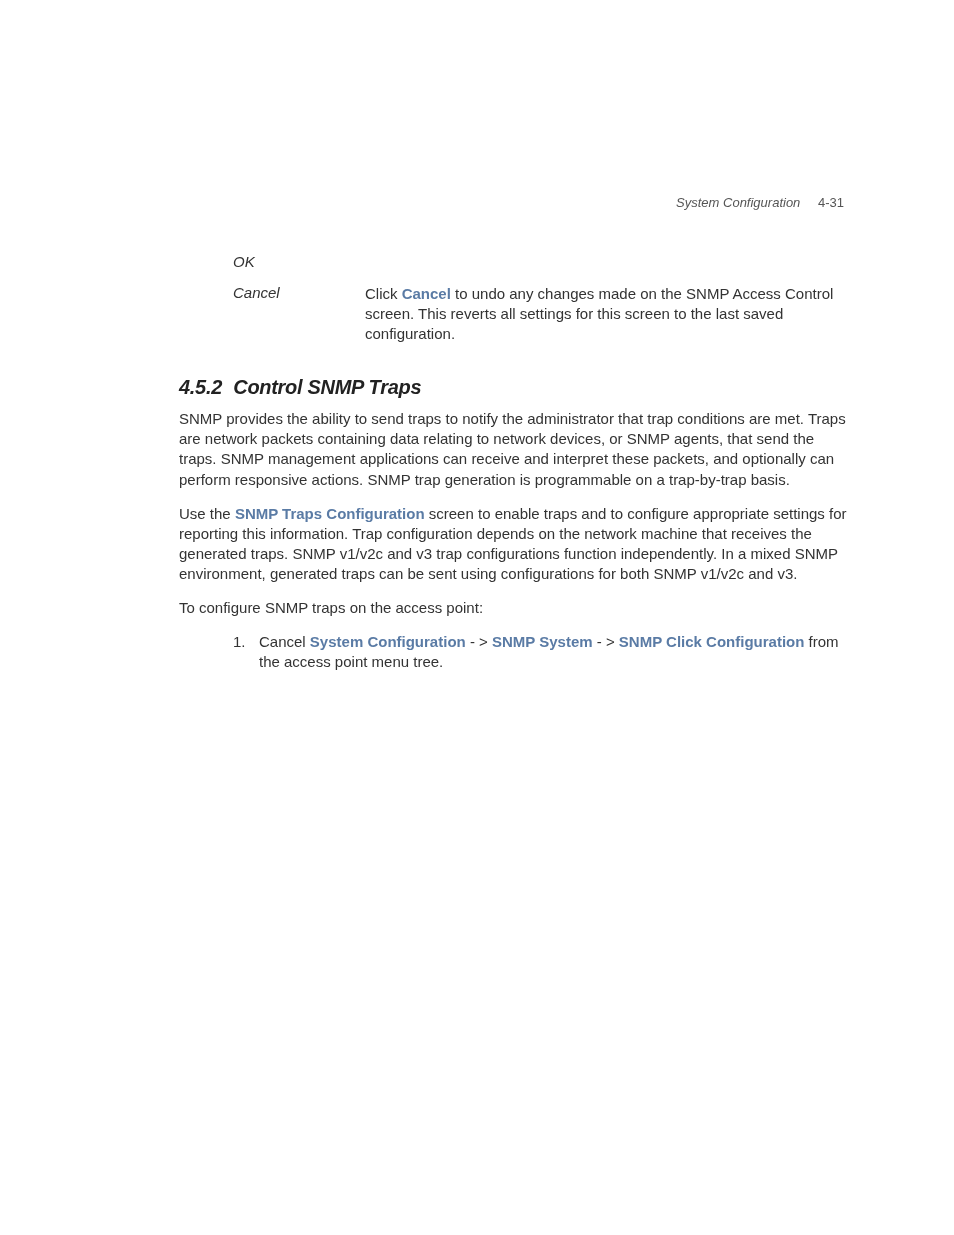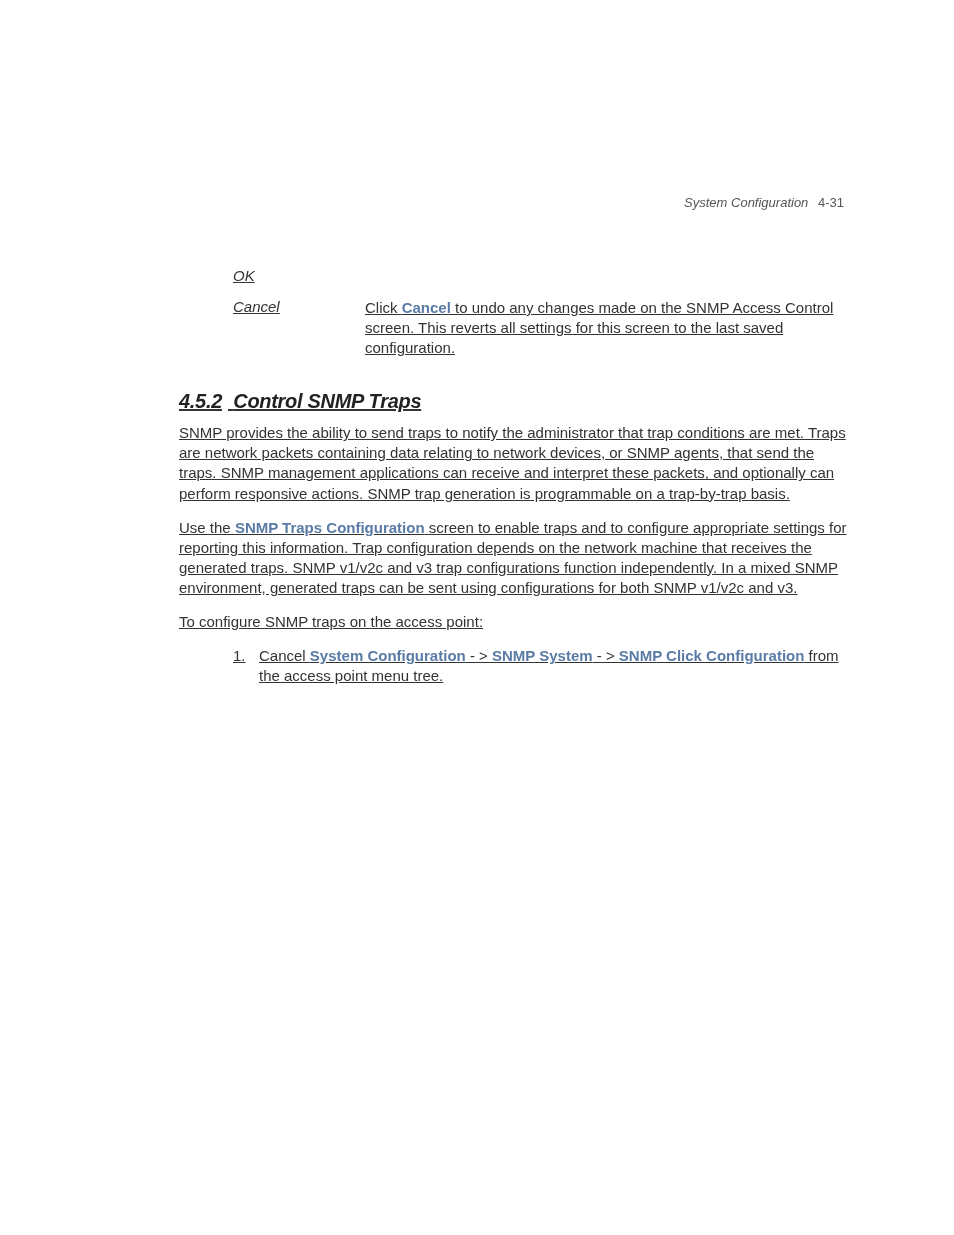--- a/index.html
+++ b/index.html
@@ -19,28 +19,27 @@
       position: absolute;
       top: 195px;
       right: 110px;
       font-size: 13px;
       color: #555555;
     }
     .page-header .section-name {
       font-style: italic;
     }
     .page-header .page-num {
-      margin-left: 6px;
+      margin-left: 14px;
     }
     .content {
       position: absolute;
-      top: 267px;
+      top: 253px;
       left: 179px;
       width: 670px;
-      text-decoration: underline;
     }
     .def-table {
       margin-left: 54px;
       margin-bottom: 32px;
     }
     .def-row {
       display: flex;
       margin-bottom: 14px;
     }
     .def-term {

